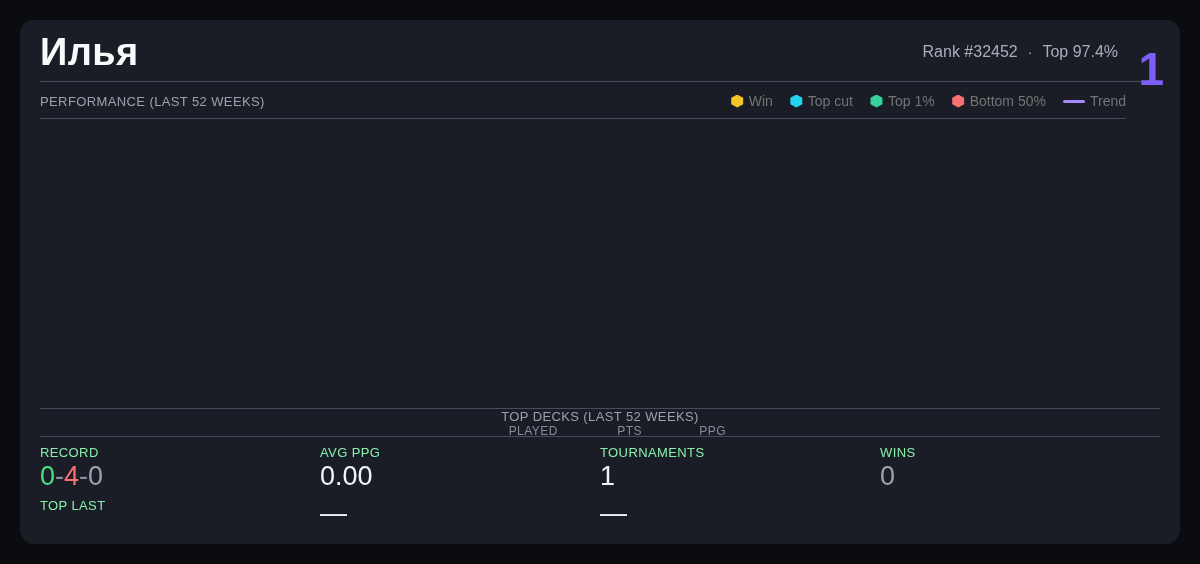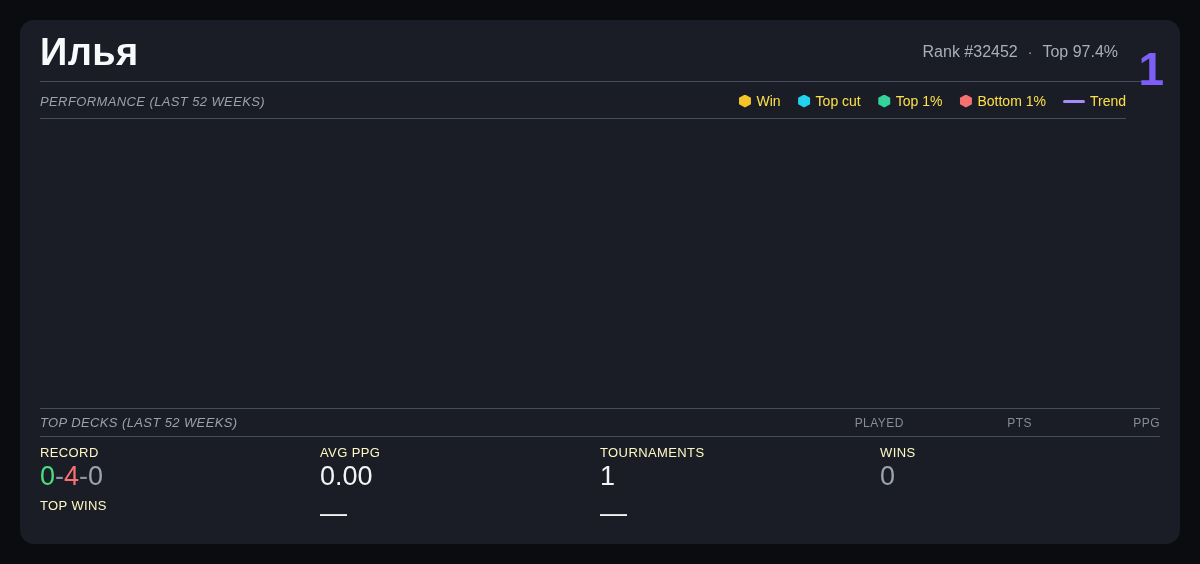--- a/index.html
+++ b/index.html
@@ -58,62 +58,62 @@
     align-items: center;
     justify-content: space-between;
     padding: 11px 0 9px 0;
     margin-right: 34px;
     border-bottom: 1px solid #454c5e;
   }
   .section-title {
     font-size: 13px;
     letter-spacing: 0.03em;
     color: #9ba1ad;
-    font-style: italic;
   }
   .legend { display: flex; align-items: center; gap: 17px; }
   .legend-item { display: flex; align-items: center; gap: 5px; }
   .legend-dot {
     width: 13px; height: 13px;
     clip-path: polygon(50% 0%, 96% 25%, 96% 75%, 50% 100%, 4% 75%, 4% 25%);
   }
   .legend-line { width: 22px; height: 3px; border-radius: 2px; }
-  .legend-label { font-size: 14px; color: #fde047; }
+  .legend-label { font-size: 14px; color: #737373; }
   
   .chart-area {
     height: 290px;
     border-bottom: 1px solid #454c5e;
   }
   
   .decks-row {
     display: flex;
     align-items: center;
     justify-content: space-between;
     height: 28px;
     border-bottom: 1px solid #454c5e;
-  }
-  .deck-cols { display: flex; gap: 44px; }
+    flex-direction: column;
+  }
+  .deck-cols { display: flex; }
   .deck-col {
     width: 84px;
     text-align: right;
     font-size: 12px;
     letter-spacing: 0.04em;
     color: #868c99;
   }
   
   .stats-grid {
     display: grid;
     grid-template-columns: repeat(4, 1fr);
     padding-top: 8px;
     height: 182px;
   }
   .stat-label {
     font-size: 13px;
     letter-spacing: 0.03em;
-    color: #fef9c3;
+    color: #86efac;
   }
   .stat-value {
     font-size: 27px;
     font-weight: 400;
     color: #f2f3f5;
     line-height: 1.15;
     margin: 1px 0 6px 0;
   }
   .stat-value.muted { color: #9ca3af; }
   .rec-w { color: #4ade80; }
@@ -147,21 +147,21 @@
       <div class="legend-item">
         <span class="legend-dot" style="background: rgb(34, 211, 238);"></span>
         <span class="legend-label">Top cut</span>
       </div>
       <div class="legend-item">
         <span class="legend-dot" style="background: rgb(52, 211, 153);"></span>
         <span class="legend-label">Top 1%</span>
       </div>
       <div class="legend-item">
         <span class="legend-dot" style="background: rgb(248, 113, 113);"></span>
-        <span class="legend-label">Bottom 1%</span>
+        <span class="legend-label">Bottom 50%</span>
       </div>
       <div class="legend-item">
         <span class="legend-line" style="background: rgb(167, 139, 250);"></span>
         <span class="legend-label">Trend</span>
       </div>
     </div>
   </div>
 
   <div class="chart-area"></div>
 
@@ -174,21 +174,21 @@
     </div>
   </div>
 
   <div class="stats-grid">
 
     <div class="col1">
       <div class="stat-label">RECORD</div>
       <div class="stat-value">
         <span class="rec-w">0</span><span class="rec-sep">-</span><span class="rec-l">4</span><span class="rec-sep">-</span><span class="rec-d">0</span>
       </div>
-      <div class="stat-label">TOP WINS</div>
+      <div class="stat-label">TOP LAST</div>
     </div>
 
     <div class="col2">
       <div class="stat-label">AVG PPG</div>
       <div class="stat-value">0.00</div>
       <div class="stat-value">—</div>
     </div>
 
     <div class="col3">
       <div class="stat-label">TOURNAMENTS</div>

